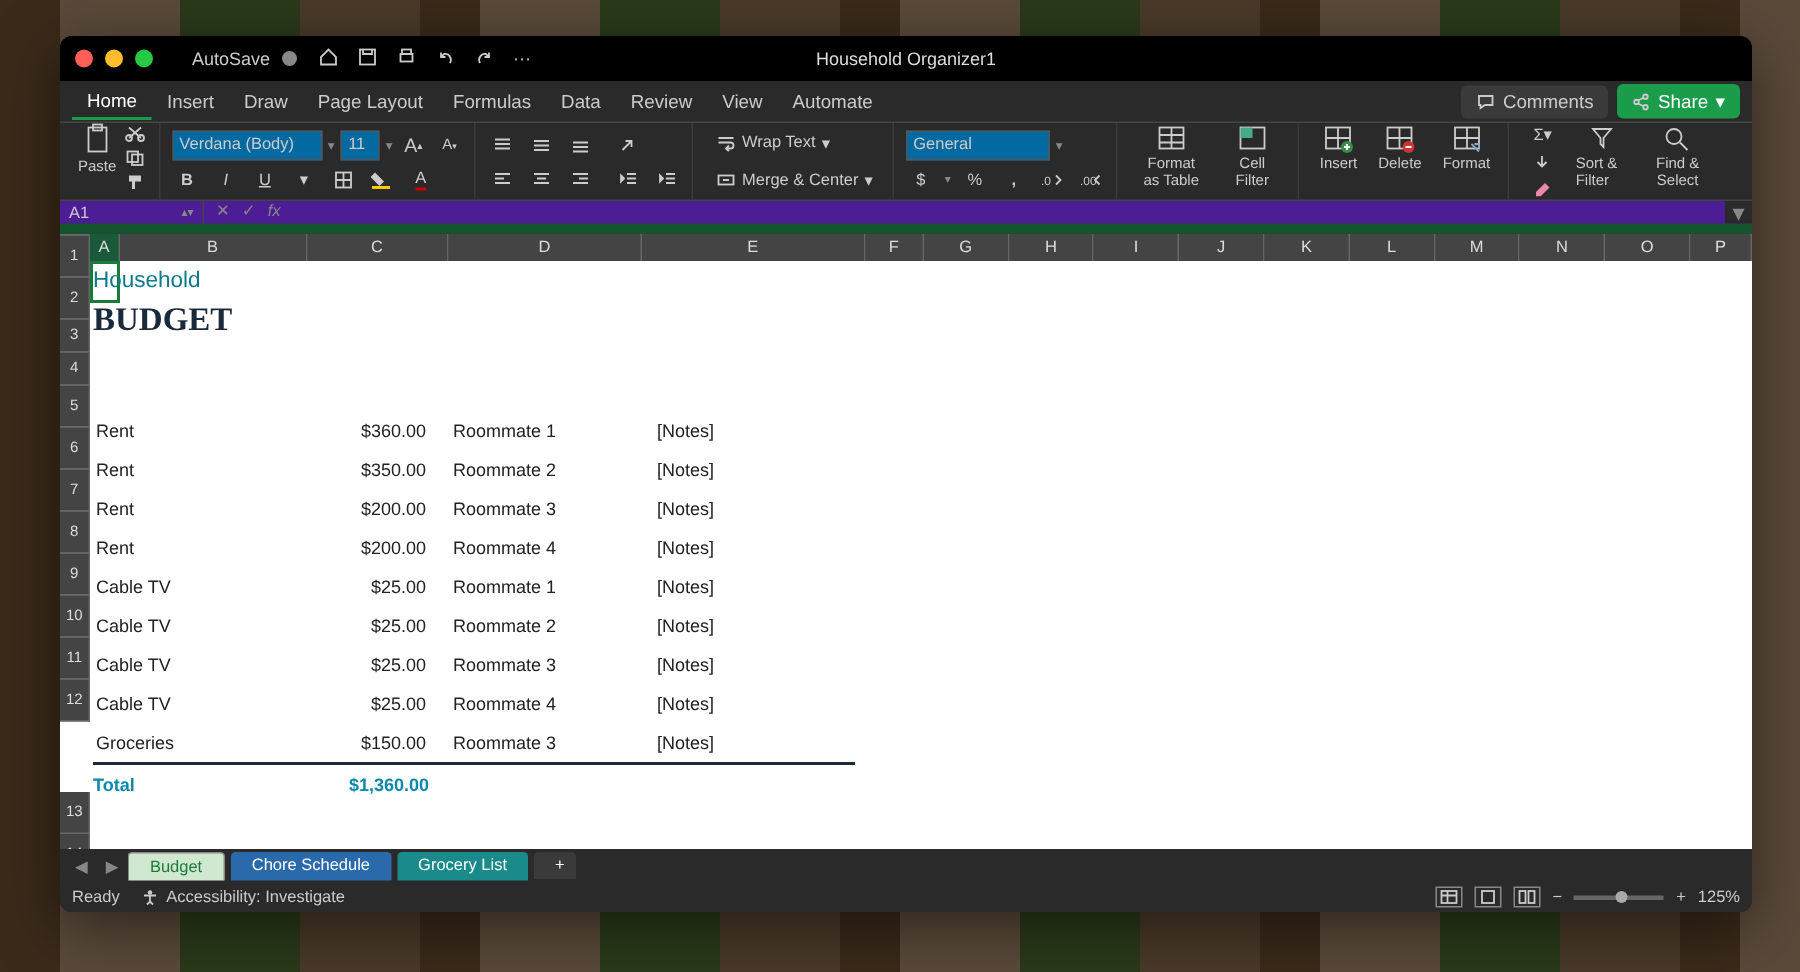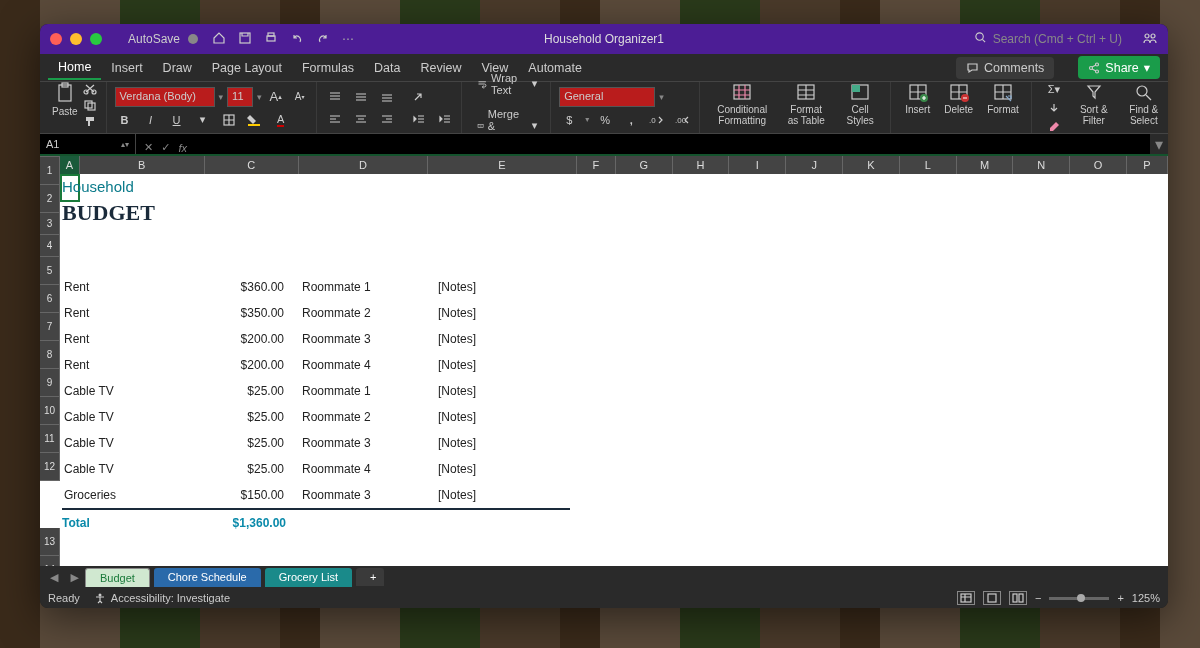--- a/index.html
+++ b/index.html
@@ -1,48 +1,48 @@
 <!DOCTYPE html>
 <html><head>
 <meta charset="utf-8">
 <style>
 *{box-sizing:border-box;margin:0;padding:0;font-family:-apple-system,Helvetica,Arial,sans-serif}
 body{background:linear-gradient(135deg,#3a4a2a 0%,#5a4a3a 25%,#2a3a1a 50%,#4a3a2a 75%,#6a5a4a 100%);width:1200px;height:648px;overflow:hidden;position:relative}
 .bgtree{position:absolute;inset:0;background:repeating-linear-gradient(90deg,#3a2a1a 0 40px,#5a4a3a 40px 120px,#2a3a1a 120px 200px,#4a3a2a 200px 280px)}
 .win{position:absolute;top:24px;left:40px;width:1128px;height:584px;background:#1e1e1e;border-radius:8px;overflow:hidden;box-shadow:0 10px 40px rgba(0,0,0,.5);display:flex;flex-direction:column}
-.titlebar{height:30px;background:#4c1d95;display:flex;align-items:center;padding:0 10px;color:#ccc;font-size:12px}
+.titlebar{height:30px;background:#000000;display:flex;align-items:center;padding:0 10px;color:#ccc;font-size:12px}
 .wbtn{width:12px;height:12px;border-radius:50%;margin-right:8px}
 .wr{background:#ff5f57}.wy{background:#ffbd2e}.wg{background:#28c940}
 .titlebar .title{position:absolute;left:50%;transform:translateX(-50%);color:#ddd}
 .autosave{margin-left:18px;margin-right:8px}
 .qat{display:flex;align-items:center;gap:12px;margin-left:4px}
 .qat span{color:#aaa;cursor:pointer}
 .searchbox{margin-left:auto;display:flex;align-items:center;gap:6px;color:#888}
 .ribbon-tabs{height:28px;background:#2a2a2a;display:flex;align-items:center;padding:0 8px;border-bottom:1px solid #444;font-size:12.5px;color:#ccc}
 .rtab{padding:4px 10px;cursor:pointer}
 .rtab.active{border-bottom:2px solid #1a9c4a;color:#fff}
-.rbtn{margin-left:auto;display:flex;gap:24px;align-items:center}
+.rbtn{margin-left:auto;display:flex;gap:6px;align-items:center}
 .cmt{background:#3a3a3a;padding:4px 10px;border-radius:4px;display:flex;gap:5px;align-items:center}
 .share{background:#1a9c4a;padding:4px 10px;border-radius:4px;display:flex;gap:5px;align-items:center;color:#fff}
 .ribbon{height:52px;background:#2a2a2a;display:flex;align-items:center;padding:0 6px;gap:2px;border-bottom:1px solid #444}
 .grp{display:flex;flex-direction:column;padding:0 6px;height:100%;justify-content:center;gap:4px;border-right:1px solid #3a3a3a}
 .grp:last-child{border-right:none}
 .paste{display:flex;flex-direction:column;align-items:center;color:#ccc;font-size:10px;gap:2px}
 .paste svg{width:20px;height:22px}
 .minibtns{display:flex;flex-direction:column;gap:2px}
 .minibtns div{width:20px;height:14px;display:flex;align-items:center;justify-content:center;color:#aaa;font-size:10px}
 .fontsel{display:flex;gap:4px;align-items:center}
-.fontsel select,.fontsel .sel{background:#b91c1c;border:1px solid #555;color:#ccc;font-size:11px;padding:2px 4px;height:20px}
+.fontsel select,.fontsel .sel{background:#0369a1;border:1px solid #555;color:#ccc;font-size:11px;padding:2px 4px;height:20px}
 .btnrow{display:flex;gap:6px;align-items:center}
 .ib{width:20px;height:18px;display:flex;align-items:center;justify-content:center;color:#ccc;font-size:11px;cursor:pointer}
 .underline{text-decoration:underline}
 .wrap{display:flex;gap:4px;align-items:center;color:#ccc;font-size:11px;padding:3px 6px;border:1px solid transparent;cursor:pointer}
 .grp2{display:flex;flex-direction:column;align-items:center;gap:2px;color:#ccc;font-size:10px;padding:0 6px;cursor:pointer}
 .grp2 svg{width:22px;height:20px}
-.namebox{height:22px;background:#000000;display:flex;align-items:flex-end;border-bottom:2px solid #14532d}
+.namebox{height:22px;background:#4c1d95;display:flex;align-items:flex-start;border-bottom:7px solid #14532d}
 .namebox .nb{width:96px;border-right:1px solid #444;padding:0 6px;color:#ccc;font-size:11px;display:flex;align-items:center;justify-content:space-between;height:100%}
 .namebox .fx{display:flex;align-items:center;gap:8px;padding:0 8px;color:#888;font-size:11px}
 .namebox .dd{margin-left:auto;width:18px;text-align:center;background:#2a2a2a;color:#888;height:100%;display:flex;align-items:center;justify-content:center}
 .sheet{flex:1;display:flex;overflow:hidden;background:#fff}
 .corner{width:20px;height:18px;background:#444;border-right:1px solid #666;border-bottom:1px solid #666}
 .sheetwrap{display:flex;flex-direction:column;flex:1;overflow:hidden}
 .colhead{display:flex;height:18px;background:#444}
 .rowheads{display:flex;flex-direction:column}
 .ch{border-right:1px solid #666;color:#ddd;font-size:11px;display:flex;align-items:center;justify-content:center;background:#444}
 .ch.active{background:#1a5a3a}
@@ -99,32 +99,20 @@
           </svg></span>
     <span><svg width="14" height="14" viewBox="0 0 14 14">
             <path d="M10 11a4 4 0 0 0-4-6l-2 2m0-3v3h3"></path>
           </svg></span>
     <span><svg width="14" height="14" viewBox="0 0 14 14">
             <path d="M4 11a4 4 0 0 1 4-6l2 2m0-3v3H7"></path>
           </svg></span>
     <span>⋯</span>
   </div>
   <span class="title">Household Organizer1</span>
-  <div class="searchbox">
-    <span><svg width="13" height="13" viewBox="0 0 14 14">
-            <circle cx="6" cy="6" r="4"></circle>
-            <path d="M9 9l3 3"></path>
-          </svg></span>
-    <span>Search (Cmd + Ctrl + U)</span>
-    <span style="margin-left:14px"><svg width="16" height="14" viewBox="0 0 16 14">
-            <circle cx="5" cy="5" r="2"></circle>
-            <circle cx="11" cy="5" r="2"></circle>
-            <path d="M2 12c0-2 1-3 3-3s3 1 3 3m0 0c0-2 1-3 3-3s3 1 3 3"></path>
-          </svg></span>
-  </div>
 </div>
 
 <div class="ribbon-tabs" id="rtabs">
       <div class="rtab active">Home</div>
       <div class="rtab">Insert</div>
       <div class="rtab">Draw</div>
       <div class="rtab">Page Layout</div>
       <div class="rtab">Formulas</div>
       <div class="rtab">Data</div>
       <div class="rtab">Review</div>
@@ -294,37 +282,30 @@
               <text x="0" y="9" font-size="8" fill="#ccc" stroke="none">.00</text>
               <path d="M13 3l-3 3 3 3"></path>
             </svg>
           </div>
     </div>
   </div>
   <div class="grp" style="flex-direction:row;gap:2px">
     <div class="grp2">
           <svg viewBox="0 0 22 20">
             <rect x="3" y="3" width="16" height="14"></rect>
-            <path d="M3 8h16M3 13h16M8 3v14M14 3v14" stroke="#e8a"></path>
-          </svg>
-          <span style="width:56px;text-align:center">Conditional Formatting</span>
-        </div>
-    <div class="grp2">
-          <svg viewBox="0 0 22 20">
-            <rect x="3" y="3" width="16" height="14"></rect>
             <path d="M3 8h16M3 13h16M11 3v14"></path>
           </svg>
           <span style="width:44px;text-align:center">Format as Table</span>
         </div>
     <div class="grp2">
           <svg viewBox="0 0 22 20">
             <rect x="3" y="3" width="16" height="14"></rect>
             <rect x="3" y="3" width="8" height="7" fill="#4a8" stroke="none"></rect>
           </svg>
-          <span style="width:36px;text-align:center">Cell Styles</span>
+          <span style="width:36px;text-align:center">Cell Filter</span>
         </div>
   </div>
   <div class="grp" style="flex-direction:row;gap:2px">
     <div class="grp2">
           <svg viewBox="0 0 22 20">
             <rect x="3" y="3" width="16" height="14"></rect>
             <path d="M3 10h16M11 3v14"></path>
             <circle cx="17" cy="16" r="4" fill="#3a8a4a" stroke="none"></circle>
             <path d="M17 14v4M15 16h4" stroke="#fff"></path>
           </svg>
@@ -359,21 +340,21 @@
       <div class="ib">
             <svg width="14" height="12" viewBox="0 0 14 12">
               <path d="M3 9l6-6 3 3-6 6H3z" fill="#e8a" stroke="none"></path>
             </svg>
           </div>
     </div>
     <div class="grp2">
           <svg viewBox="0 0 22 20">
             <path d="M5 4h12l-5 6v6l-2-2v-4z"></path>
           </svg>
-          <span style="width:36px;text-align:center">Sort &amp; Filter</span>
+          <span style="width:36px;">Sort &amp; Filter</span>
         </div>
     <div class="grp2">
           <svg viewBox="0 0 22 20">
             <circle cx="9" cy="9" r="5"></circle>
             <path d="M13 13l5 5"></path>
           </svg>
           <span style="width:36px;text-align:center">Find &amp; Select</span>
         </div>
   </div>
 

